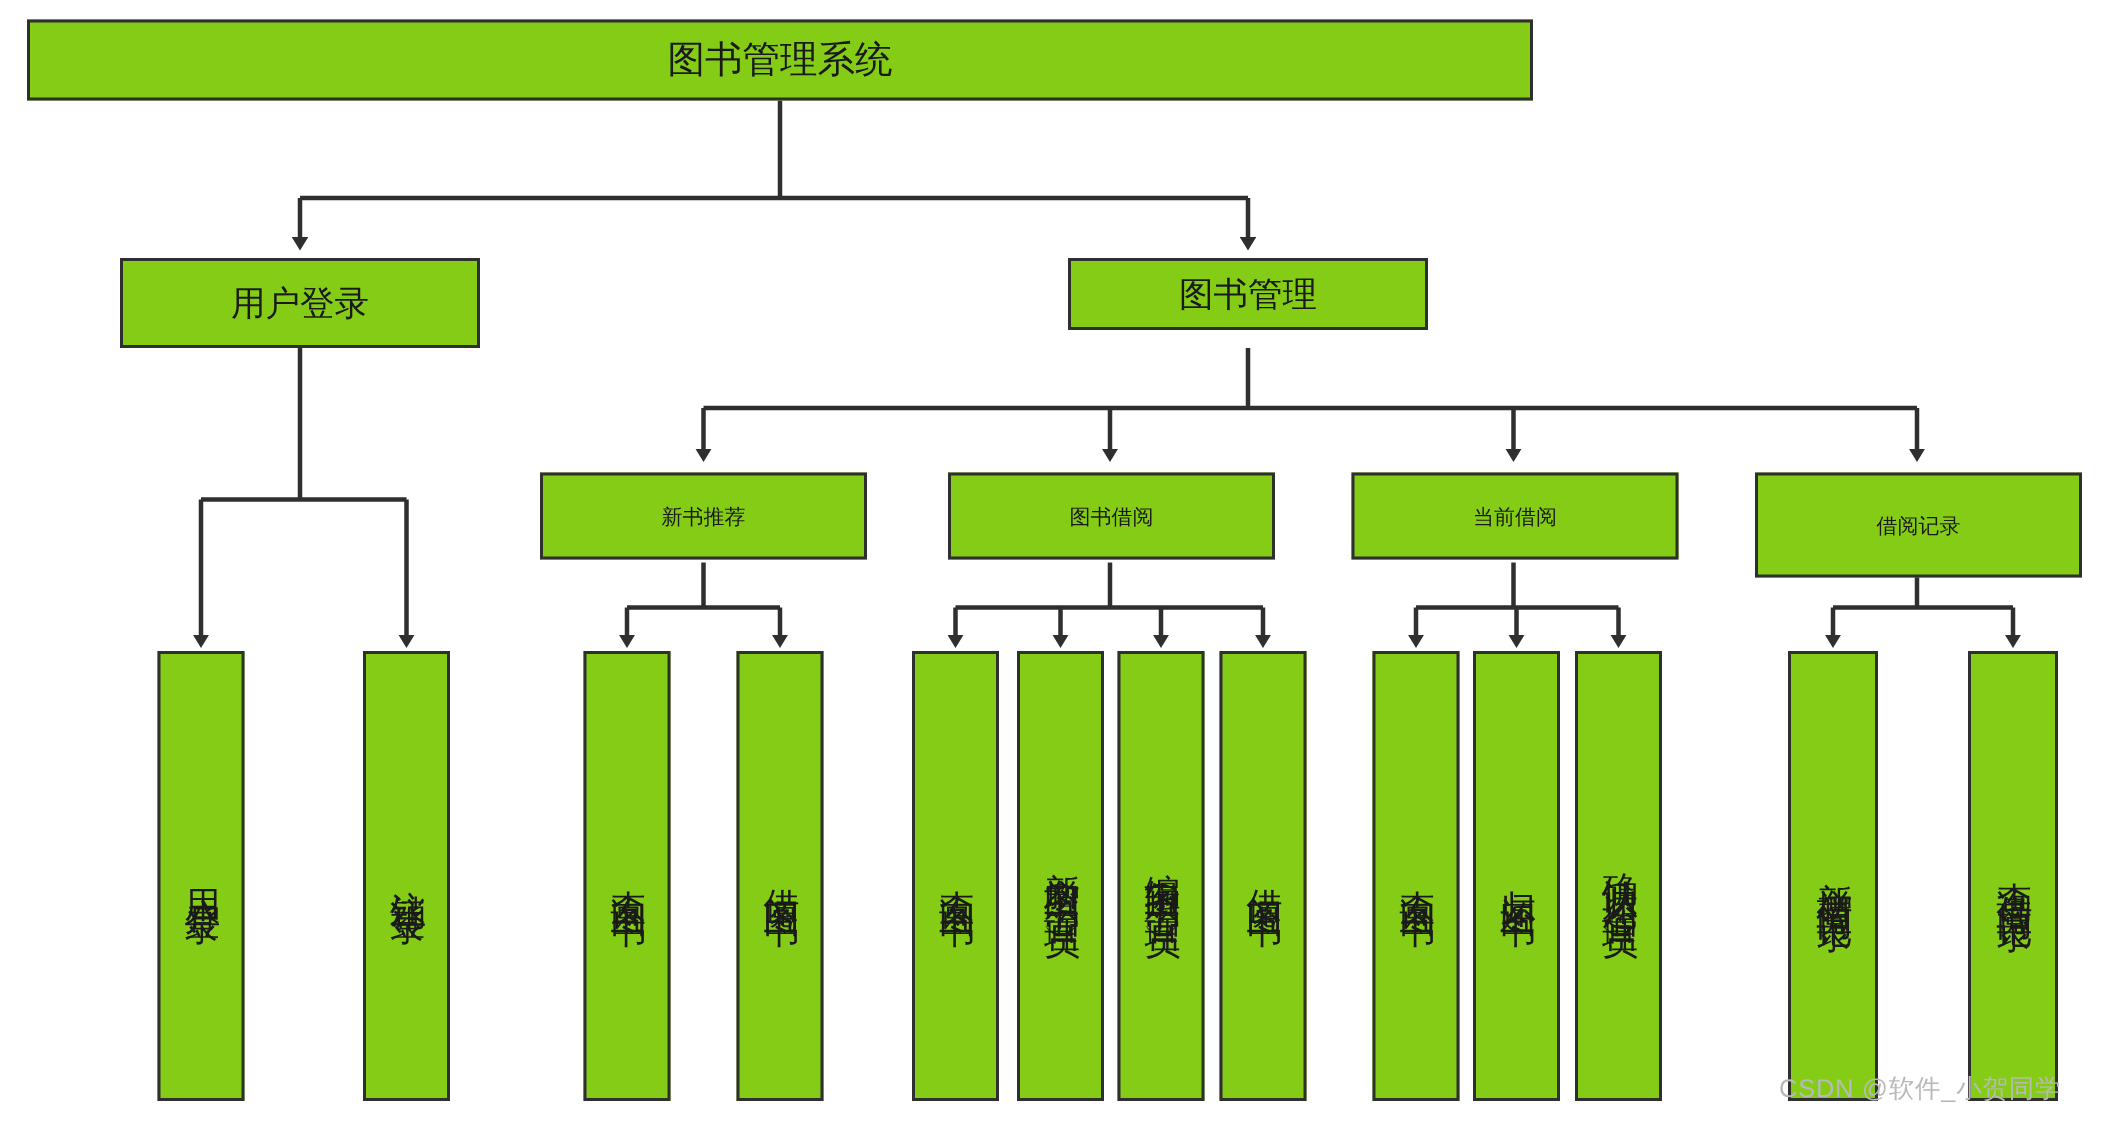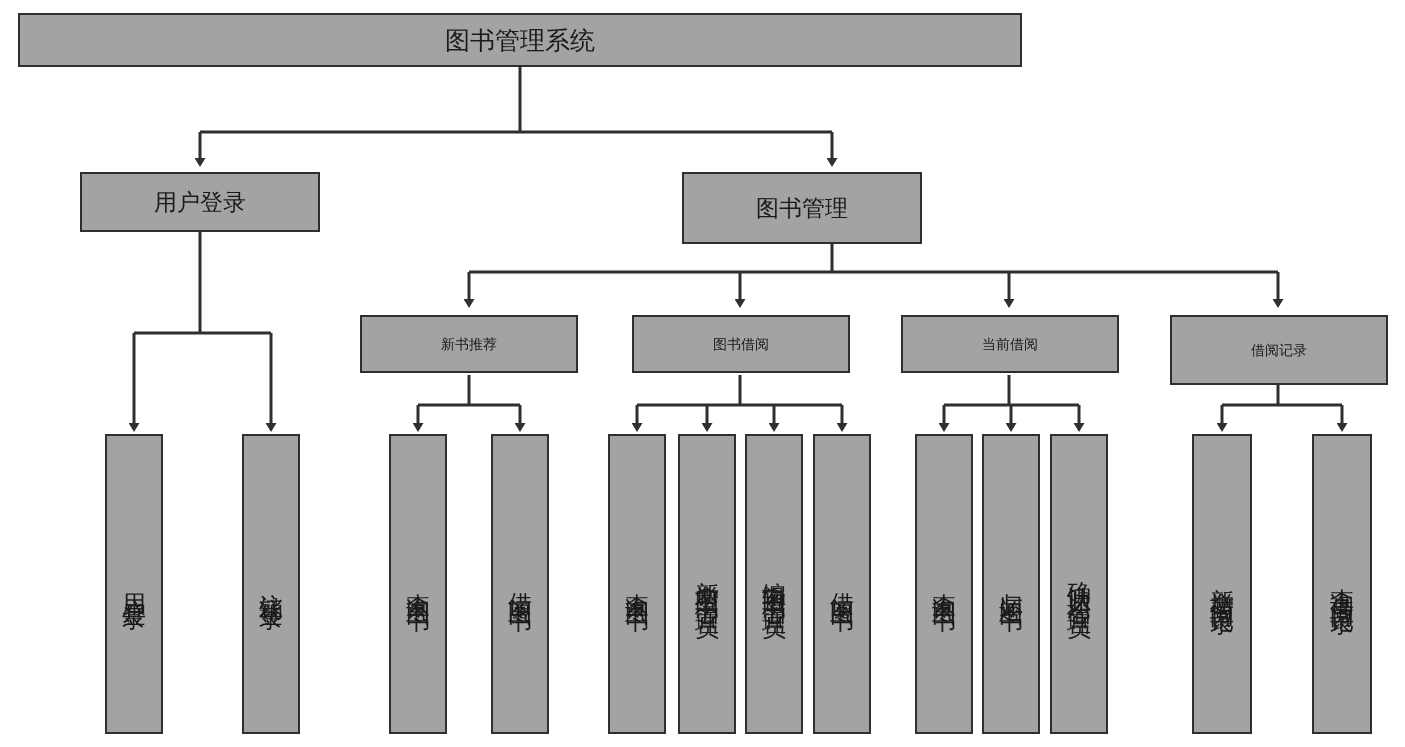--- a/index.html
+++ b/index.html
@@ -22,21 +22,21 @@
     position: absolute;
     left: 0;
     top: 0;
     width: 1405px;
     height: 747px;
     pointer-events: none;
   }
   .node {
     position: absolute;
     box-sizing: border-box;
-    background: #a3a3a3;
+    background: #84cc16;
     border: 2.5px solid #2f2f2f;
     display: flex;
     align-items: center;
     justify-content: center;
     z-index: 3;
   }
   .node-label {
     color: #1a1a1a;
     text-align: center;
     line-height: 1.05;
@@ -131,21 +131,21 @@
     </g>
   </svg>
 
   <div class="node level-0" style="left:18px; top:13px; width:1004px; height:54px;">
     <span class="node-label">图书管理系统</span>
   </div>
 
   <div class="node level-1" style="left:80px; top:172px; width:240px; height:60px;">
     <span class="node-label">用户登录</span>
   </div>
-  <div class="node level-1" style="left:682px; top:172px; width:240px; height:72px;">
+  <div class="node level-1" style="left:712px; top:172px; width:240px; height:48px;">
     <span class="node-label">图书管理</span>
   </div>
 
   <div class="node level-2" style="left:360px; top:315px; width:218px; height:58px;">
     <span class="node-label">新书推荐</span>
   </div>
   <div class="node level-2" style="left:901px; top:315px; width:218px; height:58px;">
     <span class="node-label">当前借阅</span>
   </div>
   <div class="node level-2" style="left:632px; top:315px; width:218px; height:58px;">
@@ -192,14 +192,15 @@
     <span class="node-label">确认归还（管理员）</span>
   </div>
 
   <div class="node leaf" style="left:1192px; top:434px; width:60px; height:300px;">
     <span class="node-label">新增借阅记录</span>
   </div>
   <div class="node leaf" style="left:1312px; top:434px; width:60px; height:300px;">
     <span class="node-label">查询借阅记录</span>
   </div>
 
+  <div id="watermark">CSDN @软件_小贺同学</div>
 
 </div>
 
 </body></html>

